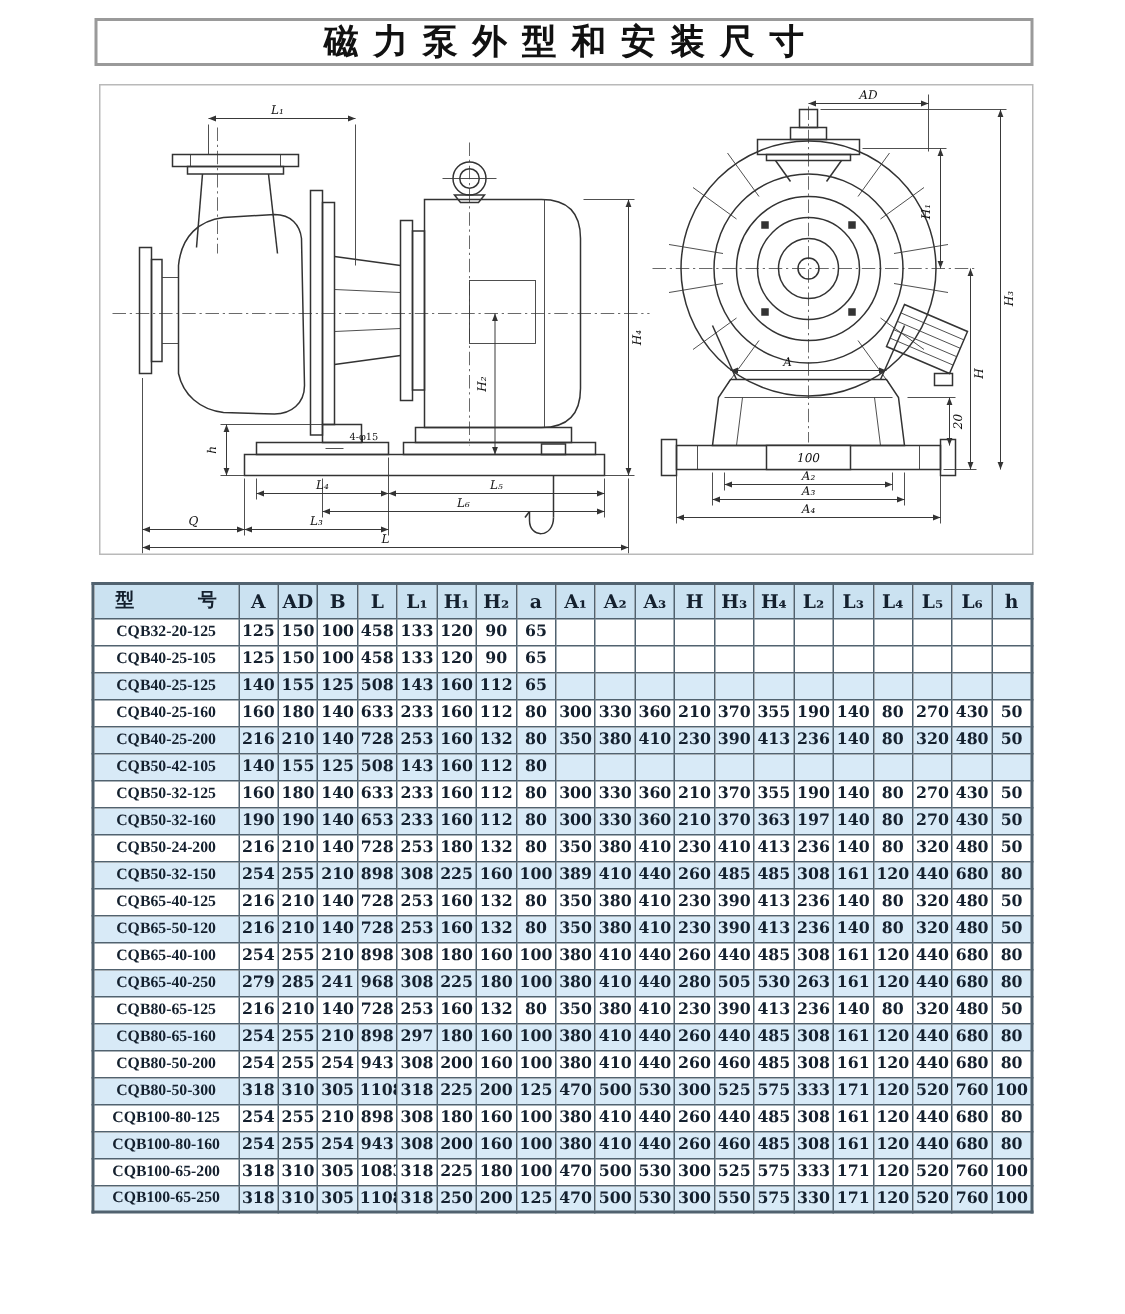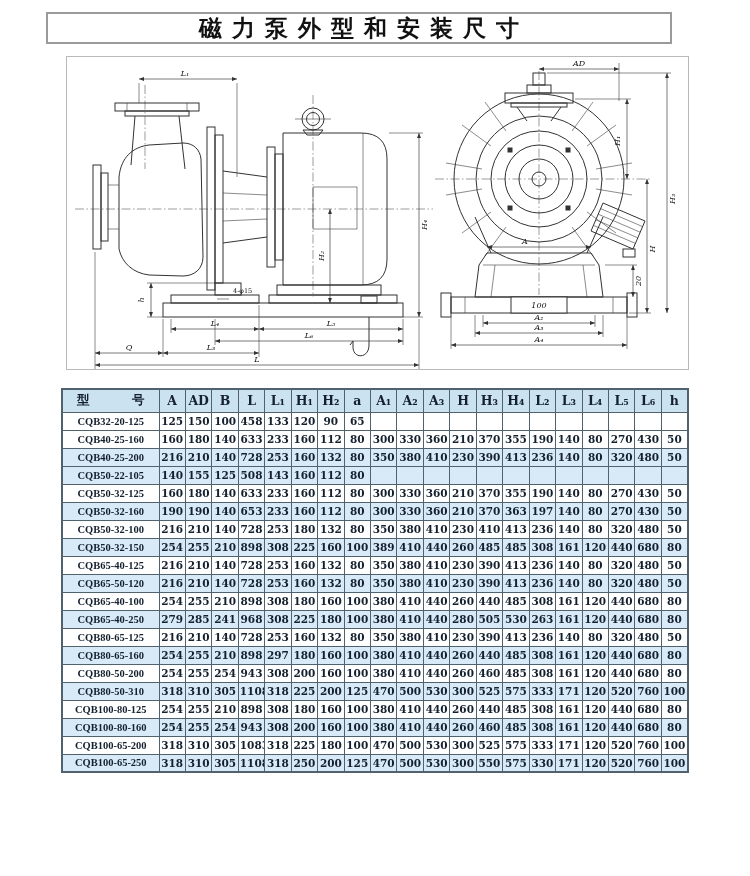--- a/index.html
+++ b/index.html
@@ -4,21 +4,21 @@
 <style>
   :root{
     --header-bg:#cbe2f1; --row-alt-bg:#d8eaf7; --grid:#51626f;
     --text:#14202e; --title-text:#111111; --box-border:#9a9a9a;
   }
   *{box-sizing:border-box;margin:0;padding:0;}
   html,body{width:750px;height:876px;background:#fff;overflow:hidden;
     font-family:"DejaVu Serif","Liberation Serif",serif;}
   .canvas{position:relative;width:750px;height:876px;background:#fff;}
 
-  .title-box{position:absolute;left:46px;top:12px;width:626px;height:32px;
+  .title-box{position:absolute;left:63px;top:12px;width:626px;height:32px;
     border:2px solid var(--box-border);background:#fff;
     display:flex;align-items:center;justify-content:center;}
   .title-box h1{font-family:"DejaVu Sans","Liberation Sans",sans-serif;
     font-size:23px;font-weight:700;color:var(--title-text);
     letter-spacing:10px;text-indent:10px;white-space:nowrap;line-height:1;}
 
   .drawing-panel{position:absolute;left:66px;top:56px;width:623px;height:314px;
     border:1px solid #b9b9b9;background:#fff;}
 
   svg .s{stroke:#333;fill:none;stroke-width:1;}
@@ -348,20 +348,66 @@
           <td></td>
           <td></td>
           <td></td>
           <td></td>
           <td></td>
           <td></td>
           <td></td>
           <td></td>
         </tr>
         <tr>
+          <td class="model">CQB40-25-105</td>
+          <td>125</td>
+          <td>150</td>
+          <td>100</td>
+          <td>458</td>
+          <td>133</td>
+          <td>120</td>
+          <td>90</td>
+          <td>65</td>
+          <td></td>
+          <td></td>
+          <td></td>
+          <td></td>
+          <td></td>
+          <td></td>
+          <td></td>
+          <td></td>
+          <td></td>
+          <td></td>
+          <td></td>
+          <td></td>
+        </tr>
+        <tr class="alt">
+          <td class="model">CQB40-25-125</td>
+          <td>140</td>
+          <td>155</td>
+          <td>125</td>
+          <td>508</td>
+          <td>143</td>
+          <td>160</td>
+          <td>112</td>
+          <td>65</td>
+          <td></td>
+          <td></td>
+          <td></td>
+          <td></td>
+          <td></td>
+          <td></td>
+          <td></td>
+          <td></td>
+          <td></td>
+          <td></td>
+          <td></td>
+          <td></td>
+        </tr>
+        <tr>
           <td class="model">CQB40-25-160</td>
           <td>160</td>
           <td>180</td>
           <td>140</td>
           <td>633</td>
           <td>233</td>
           <td>160</td>
           <td>112</td>
           <td>80</td>
           <td>300</td>
@@ -394,21 +440,21 @@
           <td>390</td>
           <td>413</td>
           <td>236</td>
           <td>140</td>
           <td>80</td>
           <td>320</td>
           <td>480</td>
           <td>50</td>
         </tr>
         <tr class="alt">
-          <td class="model">CQB50-22-105</td>
+          <td class="model">CQB50-42-105</td>
           <td>140</td>
           <td>155</td>
           <td>125</td>
           <td>508</td>
           <td>143</td>
           <td>160</td>
           <td>112</td>
           <td>80</td>
           <td></td>
           <td></td>
@@ -463,21 +509,21 @@
           <td>370</td>
           <td>363</td>
           <td>197</td>
           <td>140</td>
           <td>80</td>
           <td>270</td>
           <td>430</td>
           <td>50</td>
         </tr>
         <tr>
-          <td class="model">CQB50-32-100</td>
+          <td class="model">CQB50-24-200</td>
           <td>216</td>
           <td>210</td>
           <td>140</td>
           <td>728</td>
           <td>253</td>
           <td>180</td>
           <td>132</td>
           <td>80</td>
           <td>350</td>
           <td>380</td>
@@ -670,21 +716,21 @@
           <td>460</td>
           <td>485</td>
           <td>308</td>
           <td>161</td>
           <td>120</td>
           <td>440</td>
           <td>680</td>
           <td>80</td>
         </tr>
         <tr class="alt">
-          <td class="model">CQB80-50-310</td>
+          <td class="model">CQB80-50-300</td>
           <td>318</td>
           <td>310</td>
           <td>305</td>
           <td>1108</td>
           <td>318</td>
           <td>225</td>
           <td>200</td>
           <td>125</td>
           <td>470</td>
           <td>500</td>

